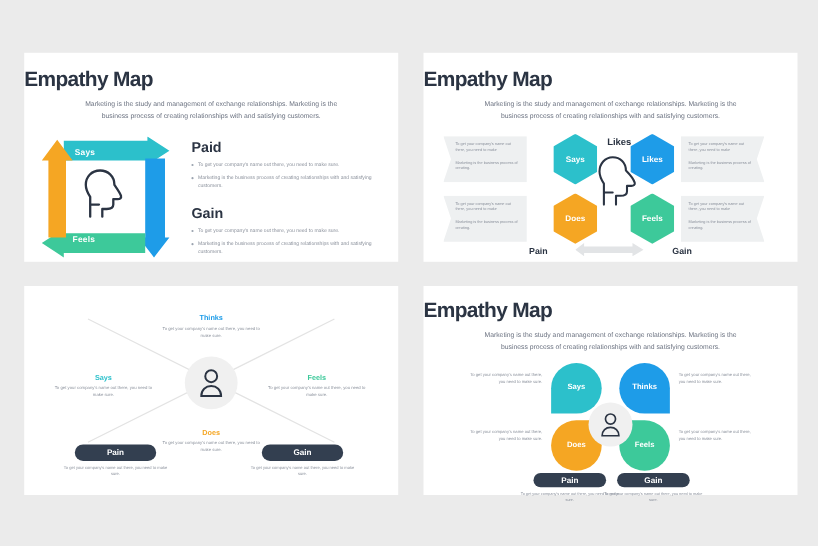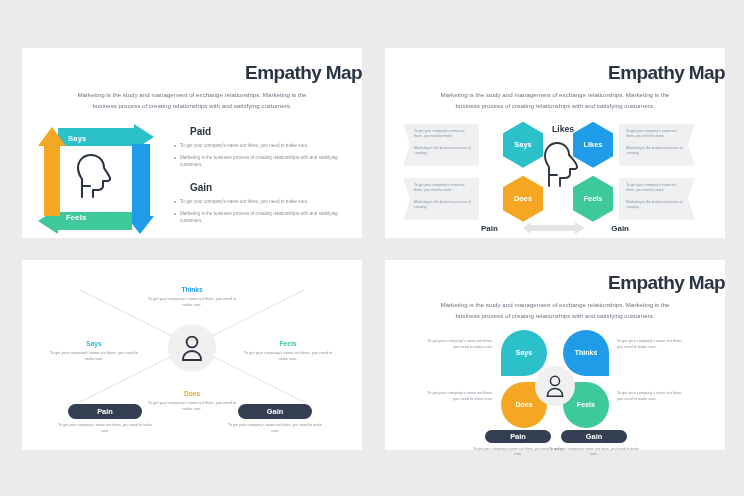--- a/index.html
+++ b/index.html
@@ -12,21 +12,21 @@
   .slide{
     position:absolute;background:#ffffff;box-sizing:border-box;
     box-shadow:0 0 0 0 rgba(0,0,0,0);
   }
   #slide1{left:22px;top:48px;width:340px;height:190px;}
   #slide2{left:385px;top:48px;width:340px;height:190px;}
   #slide3{left:22px;top:260px;width:340px;height:190px;}
   #slide4{left:385px;top:260px;width:340px;height:190px;}
 
   .title{
-    text-align:right;font-weight:bold;color:#2b3443;
+    text-align:left;font-weight:bold;color:#2b3443;
     font-size:19px;letter-spacing:-0.6px;margin:0;
   }
   .subtitle{
     text-align:center;color:#6b7280;font-size:6.2px;line-height:1.75;
     margin:6px auto 0;width:252px;
   }
 
   
   .s1-body{display:flex;margin-top:10px;}
   .s1-left{width:150px;position:relative;height:118px;}
@@ -35,21 +35,21 @@
   .arrlbl{
     position:absolute;color:#fff;font-weight:bold;font-size:7.6px;
     letter-spacing:.2px;
   }
   .lbl-says{left:46px;top:12px;}
   .lbl-likes{right:5px;top:50px;transform:rotate(90deg);transform-origin:right top;}
   .lbl-feels{left:44px;top:91px;}
   .lbl-does{left:6px;top:42px;transform:rotate(-90deg);transform-origin:left top;}
 
   .s1-right{flex:1;padding:4px 14px 0 2px;}
-  .blk-h{font-size:10px;font-weight:bold;color:#2b3443;margin:0 0 5px 16px;}
+  .blk-h{font-size:13px;font-weight:bold;color:#2b3443;margin:0 0 5px 0;}
   .blk-h.second{margin-top:13px;}
   .bullet{display:flex;margin-bottom:5px;}
   .bullet .dot{
     width:2px;height:2px;background:#9aa3af;border-radius:50%;
     margin:3px 4px 0 0;flex:none;
   }
   .bullet .tx{font-size:4.6px;line-height:1.6;color:#8b919c;}
 
   
   .s2-grid{position:relative;height:118px;margin-top:6px;}

